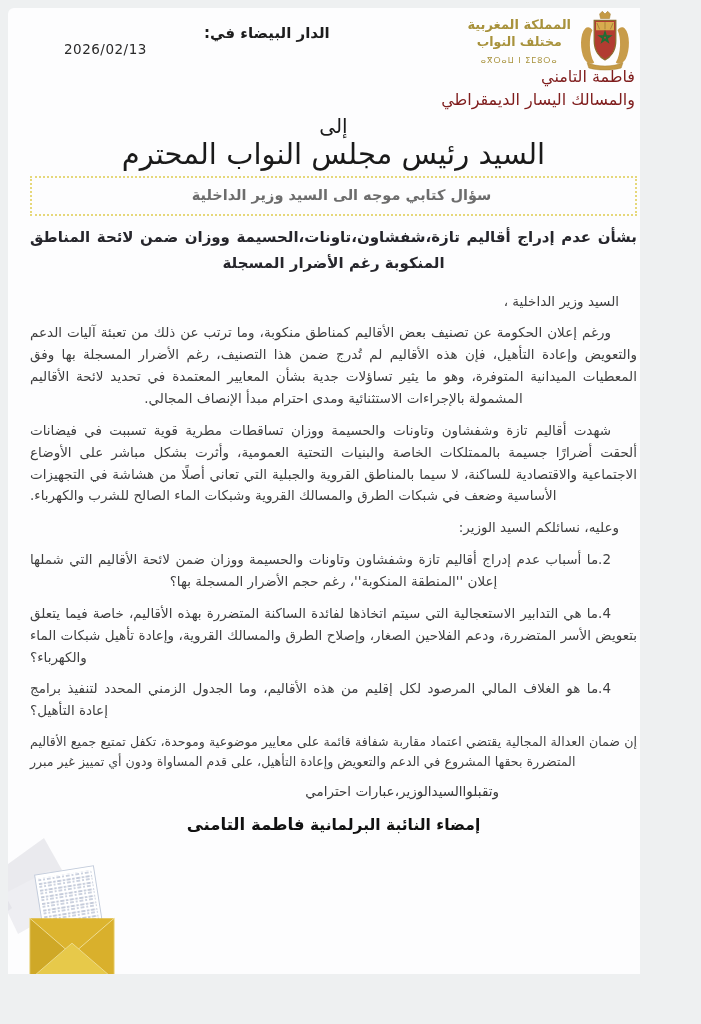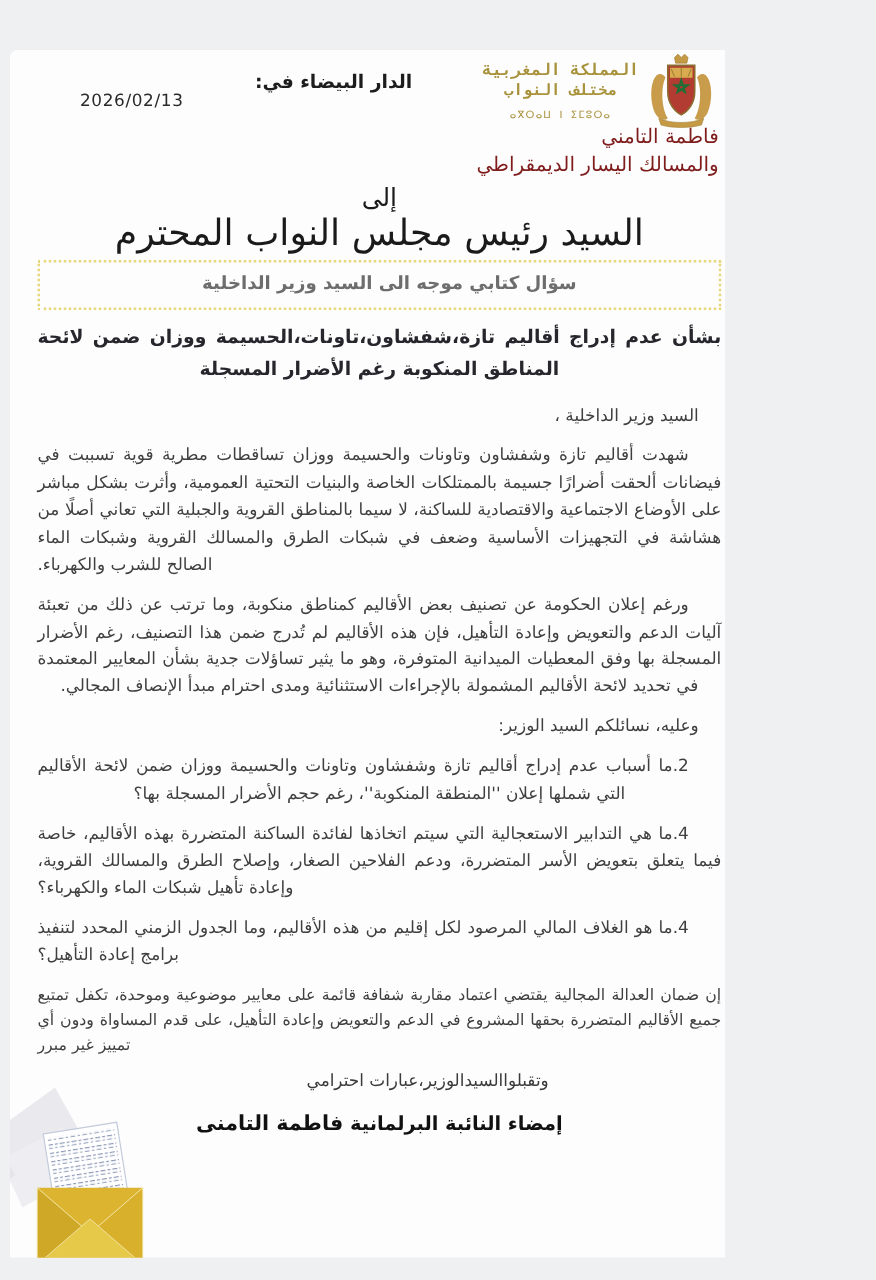--- a/index.html
+++ b/index.html
@@ -4,37 +4,37 @@
 <style>
   html,body{margin:0;padding:0;}
   body{
     width:701px;height:1024px;
     background:#eef0f1;
     font-family:"DejaVu Sans", sans-serif;
     position:relative;
     overflow:hidden;
   }
   .page{
-    position:absolute;left:8px;top:40px;width:572px;height:966px;
+    position:absolute;left:8px;top:8px;width:632px;height:966px;
     background:#fdfdfe;
     border-radius:6px 0 0 0;
     overflow:hidden;
   }
   
   .date-label{
     position:absolute;left:196px;top:16px;
     font-size:15px;font-weight:bold;color:#1d1d1d;direction:rtl;
   }
   .date-value{
     position:absolute;left:56px;top:33px;
     font-size:13.5px;color:#2a2a2a;letter-spacing:.5px;
   }
   .logo{
     position:absolute;right:8px;top:2px;
-    display:flex;align-items:flex-start;gap:7px;direction:ltr;font-family:Liberation Mono, monospace;
+    display:flex;align-items:flex-start;gap:7px;direction:ltr;
   }
   .logo-text{
     text-align:center;color:#a8923c;padding-top:6px;
     direction:rtl;line-height:17px;
   }
   .logo-kingdom{font-size:13px;font-weight:bold;}
   .logo-council{font-size:12.5px;font-weight:bold;}
   .logo-tifinagh{font-size:8px;letter-spacing:1px;color:#a8923c;margin-top:2px;}
   .sender{
     position:absolute;right:5px;top:57px;
@@ -150,22 +150,22 @@
     </div>
 
     <div class="subject-box">
       <span class="subject-box-title">سؤال كتابي موجه الى السيد وزير الداخلية</span>
     </div>
 
     <div class="subject">بشأن عدم إدراج أقاليم تازة،شفشاون،تاونات،الحسيمة ووزان ضمن لائحة المناطق المنكوبة رغم الأضرار المسجلة</div>
 
     <div class="line-right">السيد وزير الداخلية ،</div>
 
+    <p class="para last-center">ورغم إعلان الحكومة عن تصنيف بعض الأقاليم كمناطق منكوبة، وما ترتب عن ذلك من تعبئة آليات الدعم والتعويض وإعادة التأهيل، فإن هذه الأقاليم لم تُدرج ضمن هذا التصنيف، رغم الأضرار المسجلة بها وفق المعطيات الميدانية المتوفرة، وهو ما يثير تساؤلات جدية بشأن المعايير المعتمدة في تحديد لائحة الأقاليم المشمولة بالإجراءات الاستثنائية ومدى احترام مبدأ الإنصاف المجالي.</p>
     <p class="para">شهدت أقاليم تازة وشفشاون وتاونات والحسيمة ووزان تساقطات مطرية قوية تسببت في فيضانات ألحقت أضرارًا جسيمة بالممتلكات الخاصة والبنيات التحتية العمومية، وأثرت بشكل مباشر على الأوضاع الاجتماعية والاقتصادية للساكنة، لا سيما بالمناطق القروية والجبلية التي تعاني أصلًا من هشاشة في التجهيزات الأساسية وضعف في شبكات الطرق والمسالك القروية وشبكات الماء الصالح للشرب والكهرباء.</p>
-    <p class="para last-center">ورغم إعلان الحكومة عن تصنيف بعض الأقاليم كمناطق منكوبة، وما ترتب عن ذلك من تعبئة آليات الدعم والتعويض وإعادة التأهيل، فإن هذه الأقاليم لم تُدرج ضمن هذا التصنيف، رغم الأضرار المسجلة بها وفق المعطيات الميدانية المتوفرة، وهو ما يثير تساؤلات جدية بشأن المعايير المعتمدة في تحديد لائحة الأقاليم المشمولة بالإجراءات الاستثنائية ومدى احترام مبدأ الإنصاف المجالي.</p>
 
     <div class="line-right">وعليه، نسائلكم السيد الوزير:</div>
 
     <p class="para last-center">2.ما أسباب عدم إدراج أقاليم تازة وشفشاون وتاونات والحسيمة ووزان ضمن لائحة الأقاليم التي شملها إعلان ''المنطقة المنكوبة''، رغم حجم الأضرار المسجلة بها؟</p>
     <p class="para">4.ما هي التدابير الاستعجالية التي سيتم اتخاذها لفائدة الساكنة المتضررة بهذه الأقاليم، خاصة فيما يتعلق بتعويض الأسر المتضررة، ودعم الفلاحين الصغار، وإصلاح الطرق والمسالك القروية، وإعادة تأهيل شبكات الماء والكهرباء؟</p>
     <p class="para">4.ما هو الغلاف المالي المرصود لكل إقليم من هذه الأقاليم، وما الجدول الزمني المحدد لتنفيذ برامج إعادة التأهيل؟</p>
 
     <p class="closing-para">إن ضمان العدالة المجالية يقتضي اعتماد مقاربة شفافة قائمة على معايير موضوعية وموحدة، تكفل تمتيع جميع الأقاليم المتضررة بحقها المشروع في الدعم والتعويض وإعادة التأهيل، على قدم المساواة ودون أي تمييز غير مبرر</p>
 
     <div class="salutation">وتقبلواالسيدالوزير،عبارات احترامي</div>

